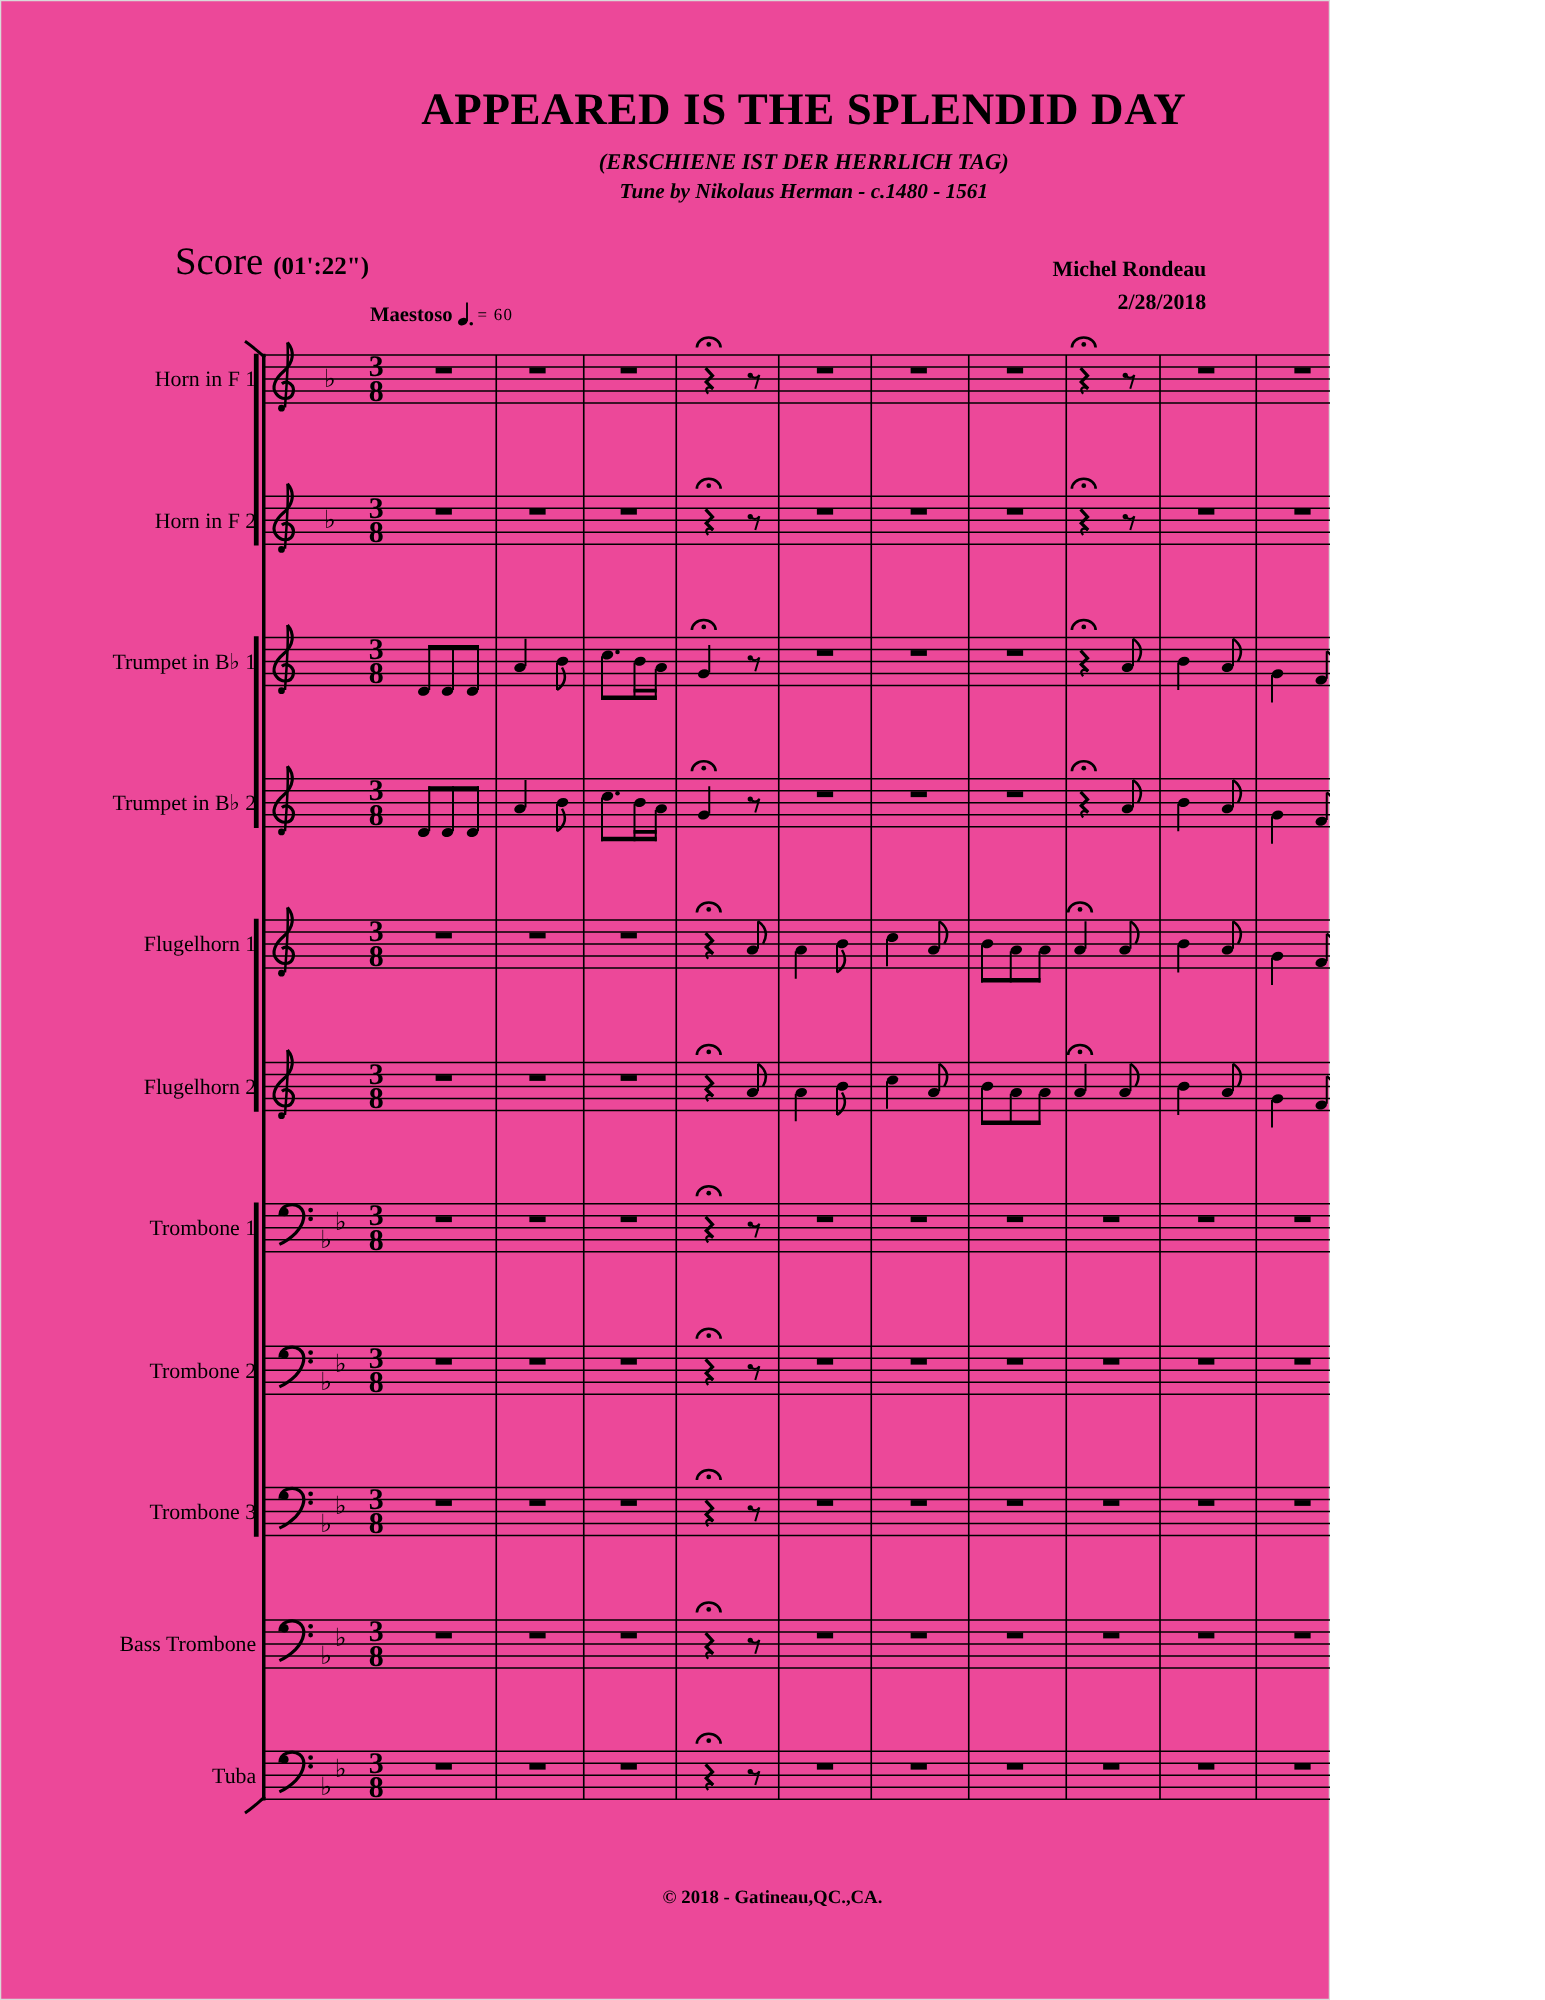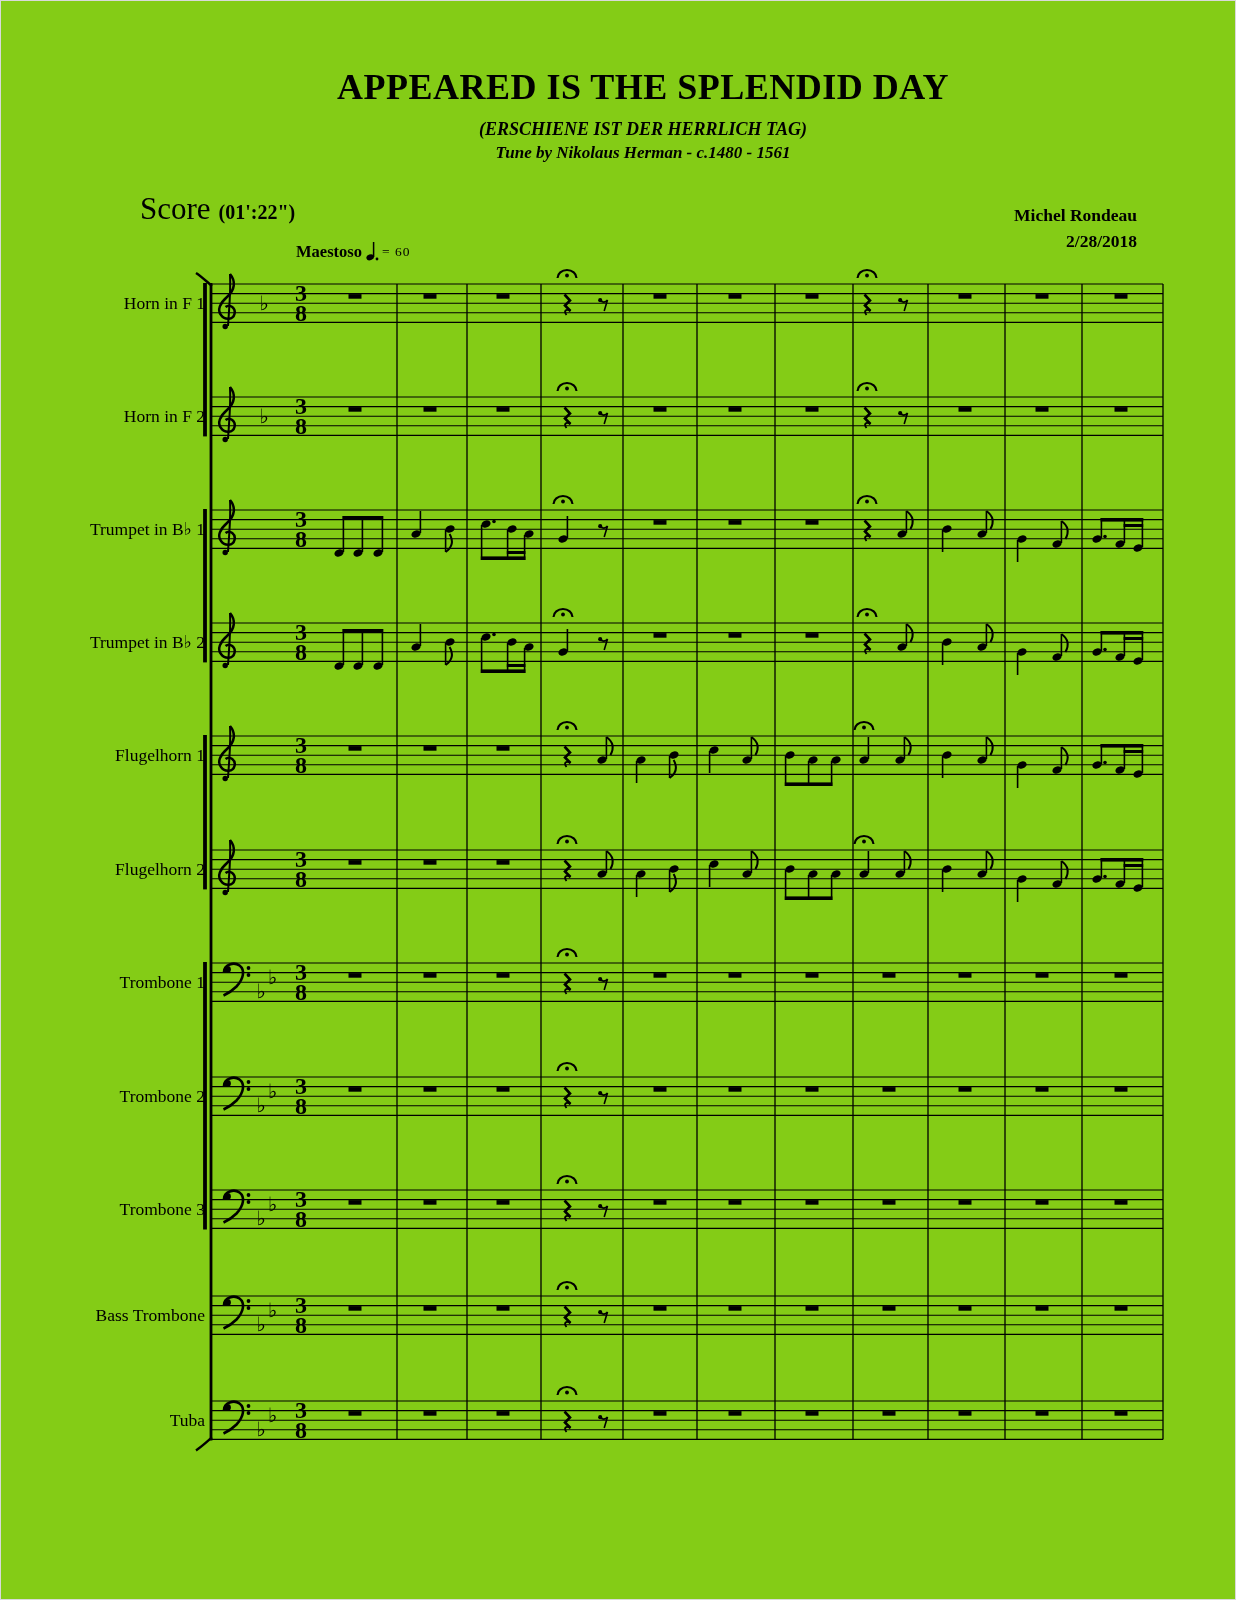--- a/index.html
+++ b/index.html
@@ -1,17 +1,17 @@
 <!DOCTYPE html>
 <html><head>
 <meta charset="utf-8">
 <title>Score</title>
 <style>
   html,body{margin:0;padding:0;background:#fff;}
-  .page{position:relative;width:1236px;height:1600px;background:#84cc16;overflow:hidden;
+  .page{position:relative;width:1064px;height:1600px;background:#ec4899;overflow:hidden;
         box-shadow:inset 0 0 0 1px #d9d9d9;
         font-family:"Liberation Serif","DejaVu Serif",serif;color:#000;}
   .hdr{position:absolute;left:50px;width:1186px;text-align:center;}
   .title{top:66px;font-size:36px;font-weight:bold;letter-spacing:0.5px;}
   .subtitle{top:119px;font-size:18px;font-weight:bold;font-style:italic;}
   .tune{top:143px;font-size:17px;font-weight:bold;font-style:italic;}
   .instr{top:167px;font-size:17px;font-weight:bold;font-style:italic;}
   .scoreblk{position:absolute;left:128px;top:191px;white-space:nowrap;}
   .scoreblk .big{font-size:31px;font-weight:normal;margin-left:12px;}
   .scoreblk .dur{font-size:20px;font-weight:bold;margin-left:8px;}
@@ -790,13 +790,14 @@
         <rect x="653.5" y="1411.1" width="13" height="4.6" fill="#000"></rect>
         <rect x="728.5" y="1411.1" width="13" height="4.6" fill="#000"></rect>
         <rect x="805.5" y="1411.1" width="13" height="4.6" fill="#000"></rect>
         <rect x="882.5" y="1411.1" width="13" height="4.6" fill="#000"></rect>
         <rect x="958.5" y="1411.1" width="13" height="4.6" fill="#000"></rect>
         <rect x="1035.5" y="1411.1" width="13" height="4.6" fill="#000"></rect>
         <rect x="1114.5" y="1411.1" width="13" height="4.6" fill="#000"></rect>
       </g>
     </svg>
 
+  <div class="copyright">© 2018 - Gatineau,QC.,CA.</div>
 </div>
 
 </body></html>

